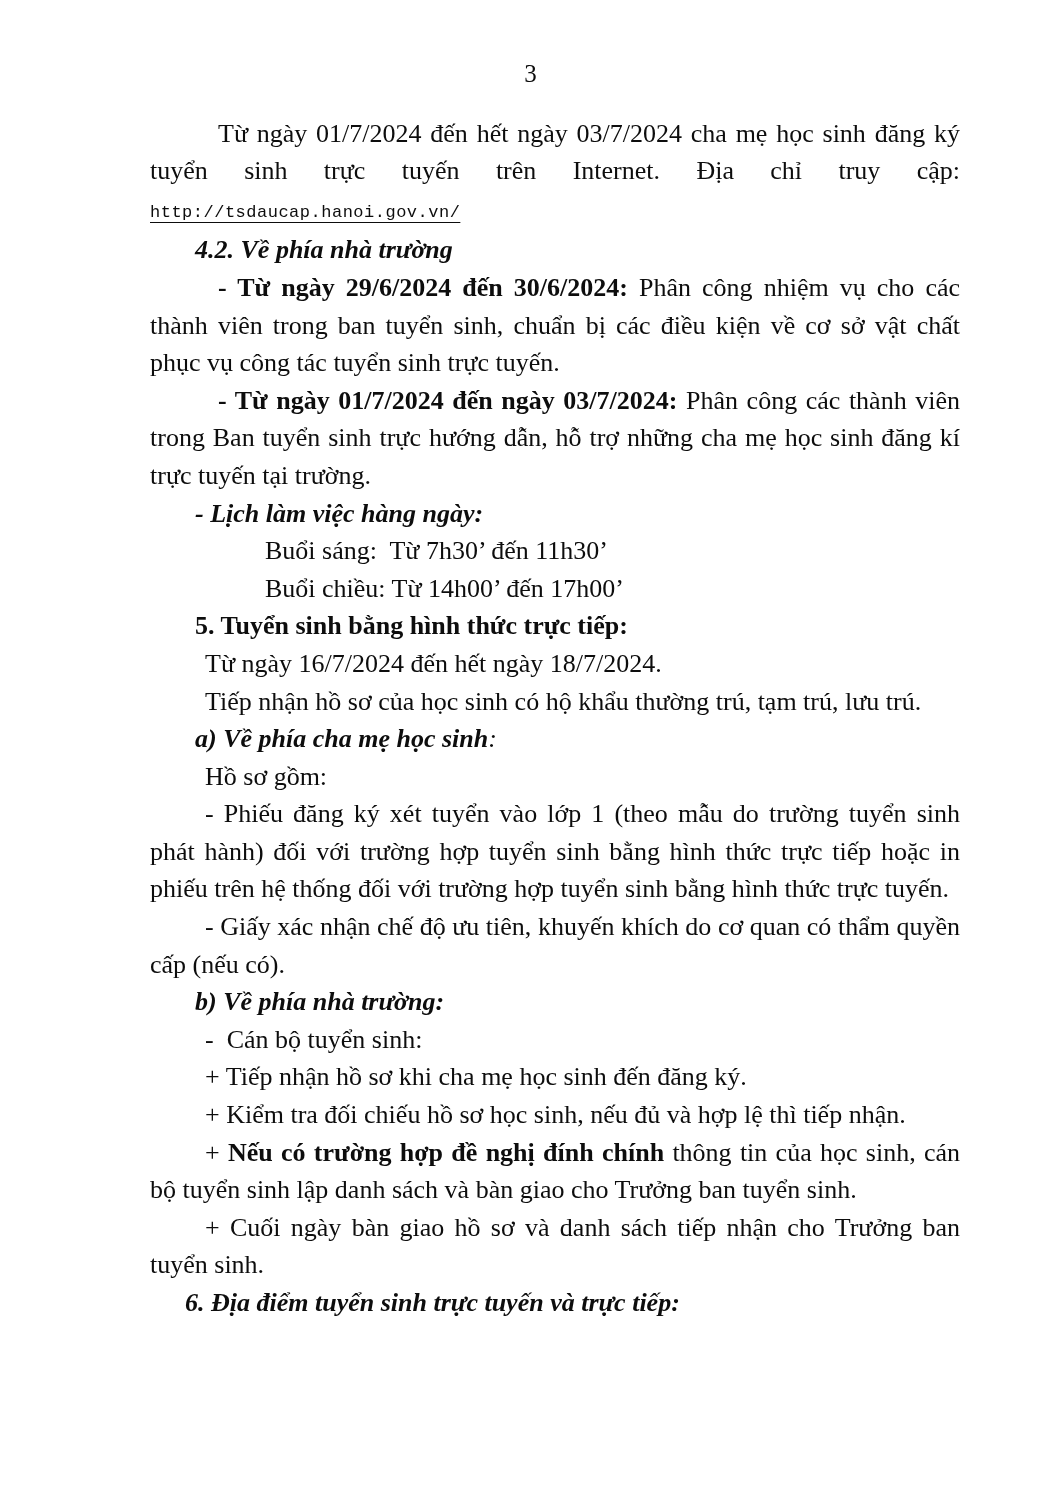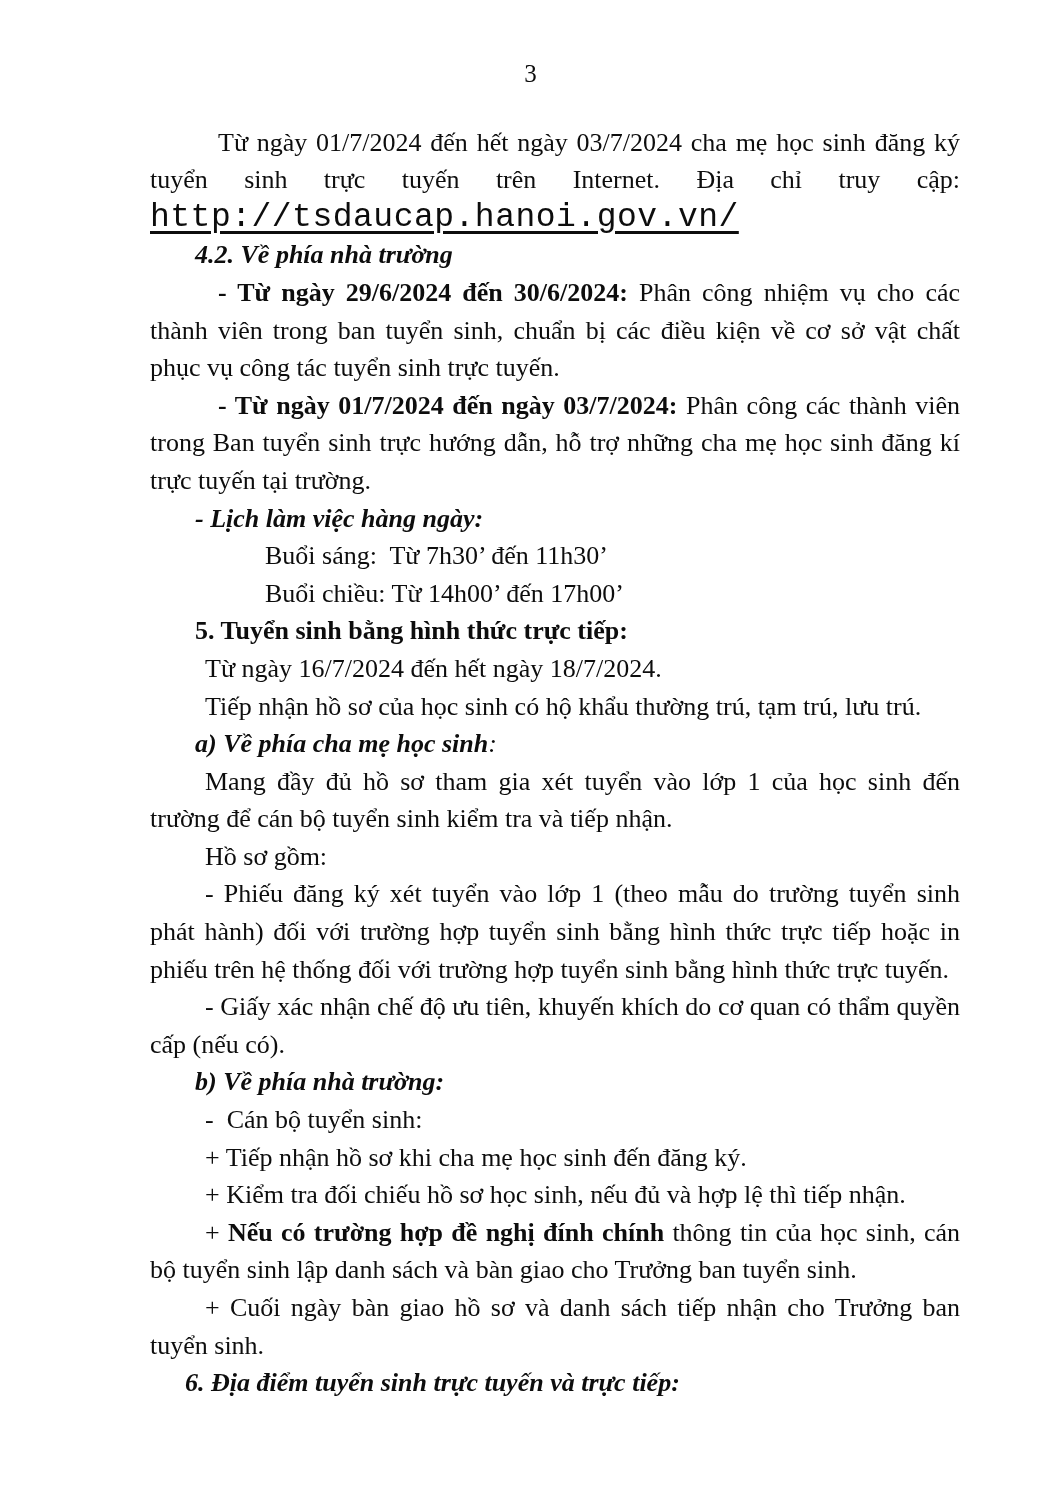--- a/index.html
+++ b/index.html
@@ -15,37 +15,37 @@
     overflow: hidden;
   }
   .page-number {
     padding-top: 55px;
     text-align: center;
     font-size: 25px;
   }
   .content {
     margin-left: 150px;
     width: 810px;
-    margin-top: 31px;
+    margin-top: 22px;
   }
   .content p { margin: 0; padding: 0; }
   .just  { text-align: justify; }
   .jlast { text-align: justify; text-align-last: justify; }
   .ind68  { text-indent: 68px; }
   .ind55  { text-indent: 55px; }
   .ind45  { text-indent: 45px; }
   .ind35  { text-indent: 35px; font-style: italic; }
   .ind115 { text-indent: 115px; }
   .b  { font-weight: bold; }
   .bi { font-weight: bold; font-style: italic; }
   .it { font-style: italic; }
   .pre { white-space: pre-wrap; }
   .url {
     font-family: "Liberation Mono", monospace;
-    font-size: 33px;
+    font-size: 17px;
     letter-spacing: 0.5px;
     color: #0d0d0d;
     text-decoration: underline;
     text-underline-offset: 5px;
     cursor: pointer;
   }
 </style>
 </head>
 <body>
 
@@ -67,21 +67,20 @@
     <p class="bi ind45">- Lịch làm việc hàng ngày:</p>
     <p class="ind115 pre">Buổi sáng:  Từ 7h30’ đến 11h30’</p>
     <p class="ind115 pre">Buổi chiều: Từ 14h00’ đến 17h00’</p>
 
     <p class="b ind45">5. Tuyển sinh bằng hình thức trực tiếp:</p>
     <p class="ind55">Từ ngày 16/7/2024 đến hết ngày 18/7/2024.</p>
     <p class="ind55">Tiếp nhận hồ sơ của học sinh có hộ khẩu thường trú, tạm trú, lưu trú.</p>
 
     <p class="ind45"><span class="bi">a) Về phía cha mẹ học sinh</span><span class="it">:</span></p>
 
-    <p class="just ind55">Mang đầy đủ hồ sơ tham gia xét tuyển vào lớp 1 của học sinh đến trường để cán bộ tuyển sinh kiểm tra và tiếp nhận.</p>
     <p class="ind55">Hồ sơ gồm:</p>
     <p class="just ind55">- Phiếu đăng ký xét tuyển vào lớp 1 (theo mẫu do trường tuyển sinh phát hành) đối với trường hợp tuyển sinh bằng hình thức trực tiếp hoặc in phiếu trên hệ thống đối với trường hợp tuyển sinh bằng hình thức trực tuyến.</p>
     <p class="just ind55">- Giấy xác nhận chế độ ưu tiên, khuyến khích do cơ quan có thẩm quyền cấp (nếu có).</p>
 
     <p class="bi ind45">b) Về phía nhà trường:</p>
     <p class="ind55 pre">-  Cán bộ tuyển sinh:</p>
     <p class="ind55">+ Tiếp nhận hồ sơ khi cha mẹ học sinh đến đăng ký.</p>
     <p class="ind55">+ Kiểm tra đối chiếu hồ sơ học sinh, nếu đủ và hợp lệ thì tiếp nhận.</p>
 
     <p class="just ind55"><span>+ </span><span class="b">Nếu có trường hợp đề nghị đính chính</span><span> thông tin của học sinh, cán bộ tuyển sinh lập danh sách và bàn giao cho Trưởng ban tuyển sinh.</span></p>

